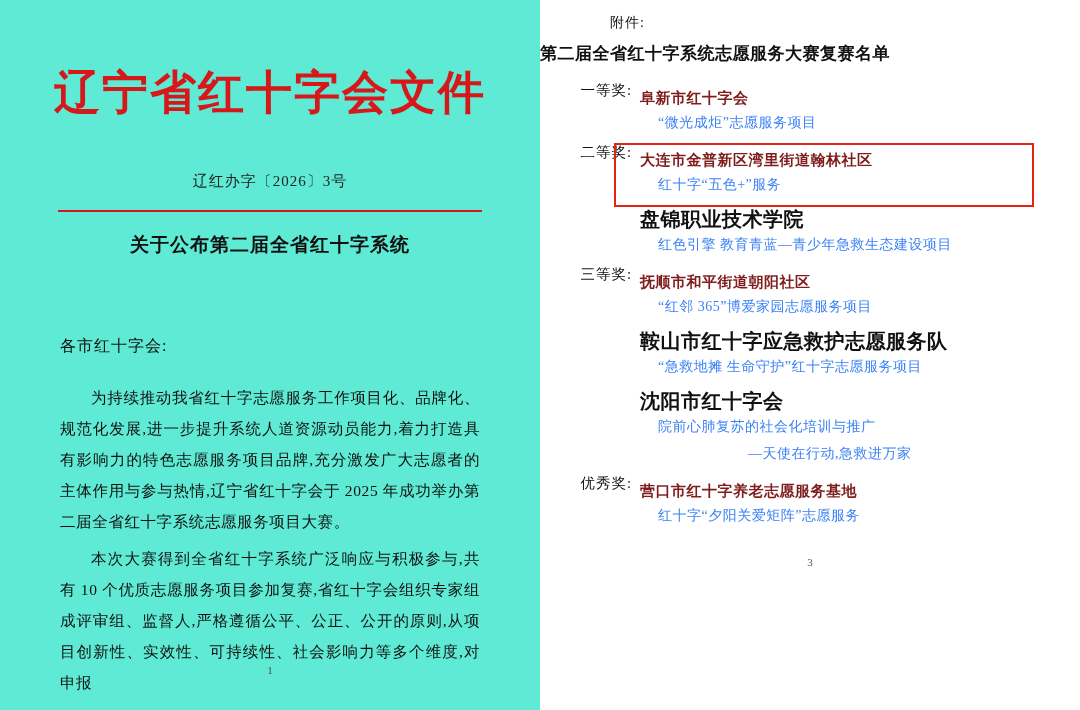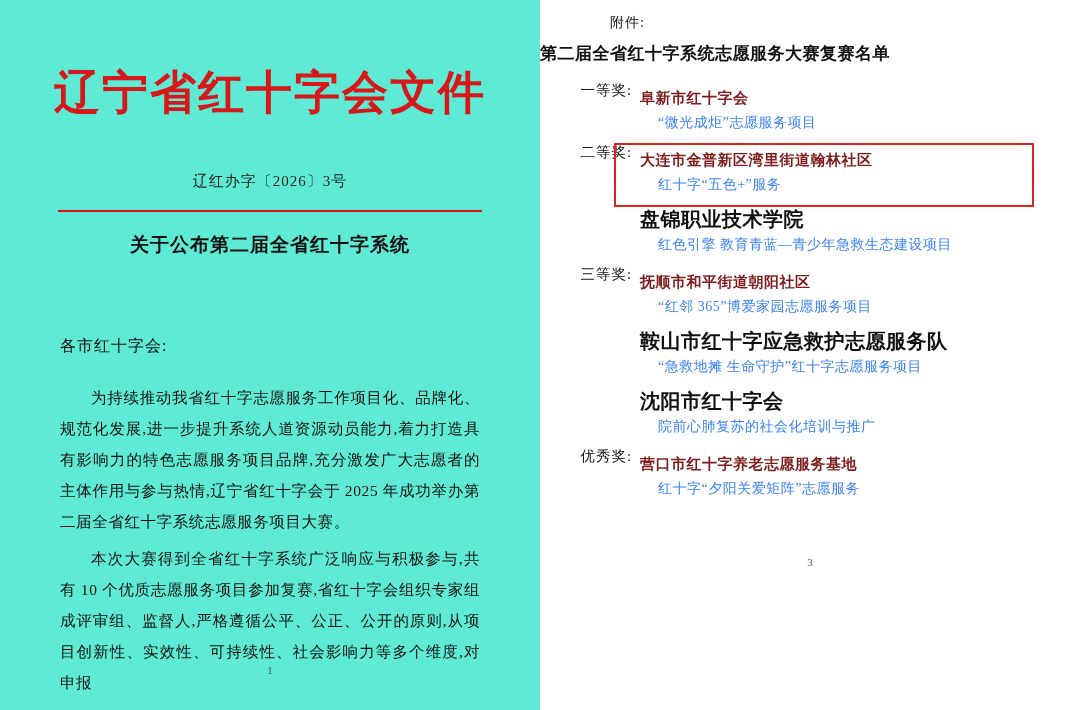--- a/index.html
+++ b/index.html
@@ -265,20 +265,21 @@
       </div>
 
       <div class="award-group">
         <div class="entry-sub-org">鞍山市红十字应急救护志愿服务队</div>
         <div class="award-sub indent-more">“急救地摊 生命守护”红十字志愿服务项目</div>
       </div>
 
       <div class="award-group">
         <div class="entry-sub-org">沈阳市红十字会</div>
         <div class="award-sub indent-more">院前心肺复苏的社会化培训与推广</div>
+        <div class="award-sub indent-far">—天使在行动,急救进万家</div>
       </div>
 
       <div class="award-group">
         <div class="award-head">
           <span class="award-rank">优秀奖:</span>
           <span class="award-org">营口市红十字养老志愿服务基地</span>
         </div>
         <div class="award-sub indent-more">红十字“夕阳关爱矩阵”志愿服务</div>
       </div>
 

